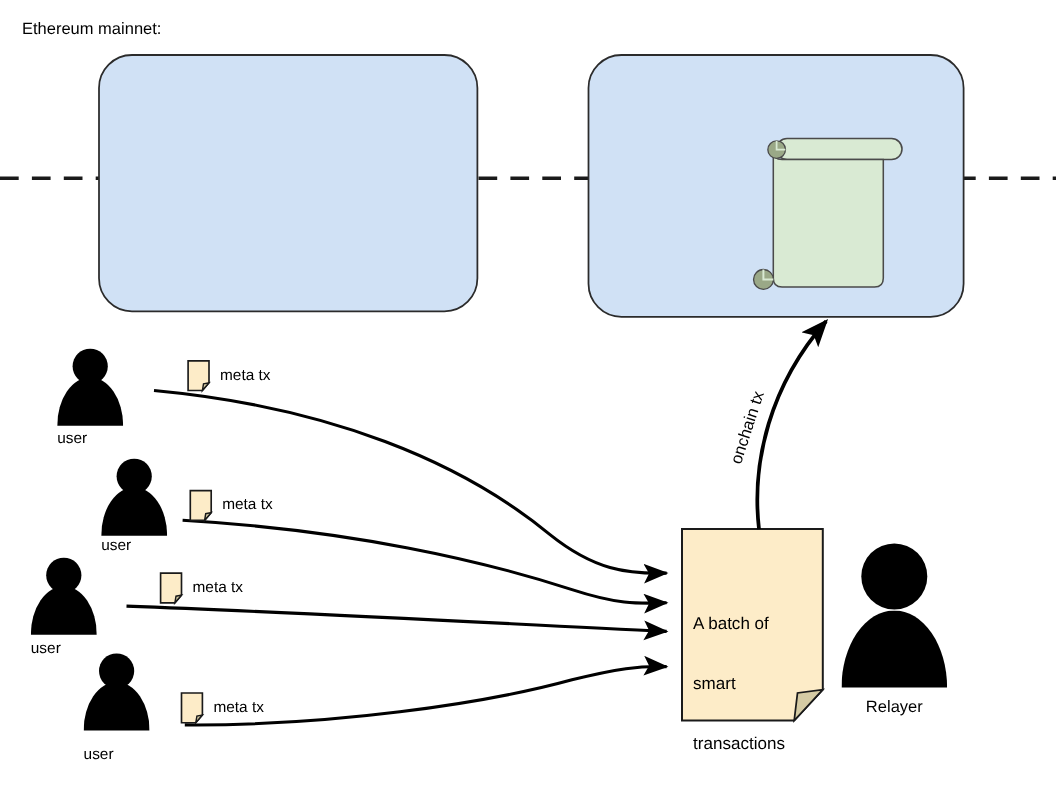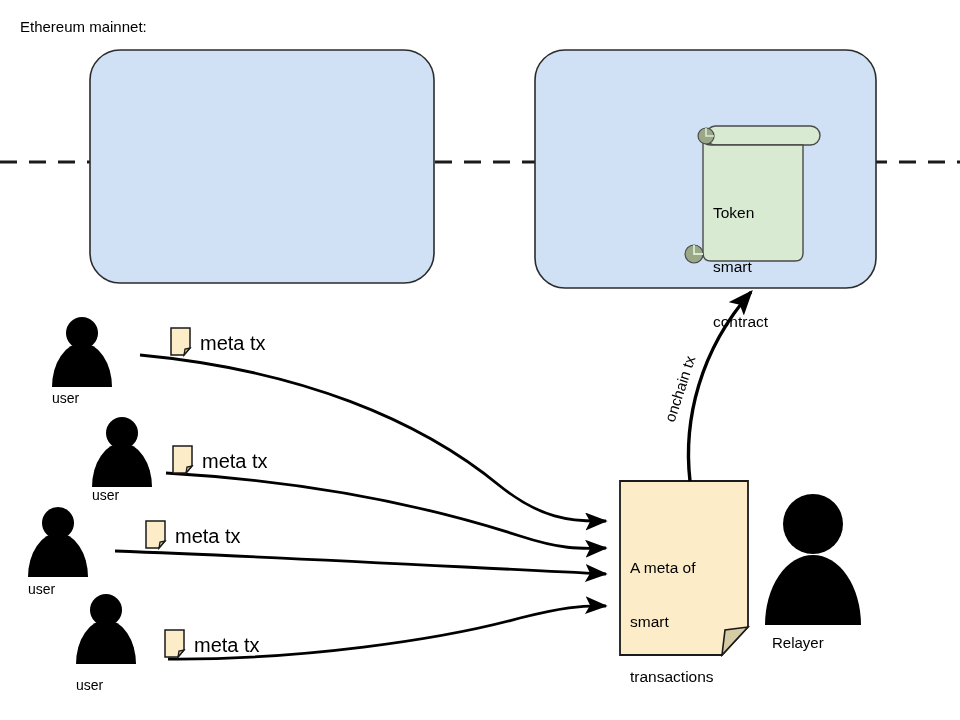--- a/index.html
+++ b/index.html
@@ -38,39 +38,40 @@
   }
   #title-label {
     left: 20px;
     top: 18px;
     font-size: 15px;
   }
   .user-caption {
     font-size: 14px;
   }
   .metatx-label {
-    font-size: 20px;
+    font-size: 14px;
   }
   #scroll-text {
     left: 713px;
     top: 167px;
     font-size: 15.5px;
     width: 84px;
   }
   #batch-text {
     left: 630px;
     top: 522px;
     font-size: 15.5px;
     width: 112px;
   }
   #relayer-caption {
     left: 772px;
     top: 634px;
     width: 82px;
     font-size: 15px;
+    text-align: center;
   }
   #onchain-label {
     left: 634px;
     top: 380px;
     width: 92px;
     font-size: 15px;
     text-align: center;
     transform: rotate(-72deg);
     transform-origin: 50% 50%;
   }
@@ -176,28 +177,23 @@
     </g>
 
     <g>
       <circle cx="813" cy="524" r="30" fill="#000000"></circle>
       <ellipse cx="813" cy="625" rx="48" ry="70" fill="#000000" clip-path="url(#clip-body-relayer)"></ellipse>
     </g>
   </svg>
 
   <div class="txt" id="title-label">Ethereum mainnet:</div>
 
-  <div class="txt" id="scroll-text">
-    <div>Token</div>
-    <div>smart</div>
-    <div>contract</div>
-  </div>
 
   <div class="txt" id="batch-text">
-    <div>A meta of</div>
+    <div>A batch of</div>
     <div>smart</div>
     <div>transactions</div>
   </div>
 
   <div class="txt" id="relayer-caption">Relayer</div>
 
   <div class="txt" id="onchain-label">onchain tx</div>
 
   <div class="txt metatx-label" style="left:200px; top:332px;">meta tx</div>
   <div class="txt metatx-label" style="left:202px; top:450px;">meta tx</div>

